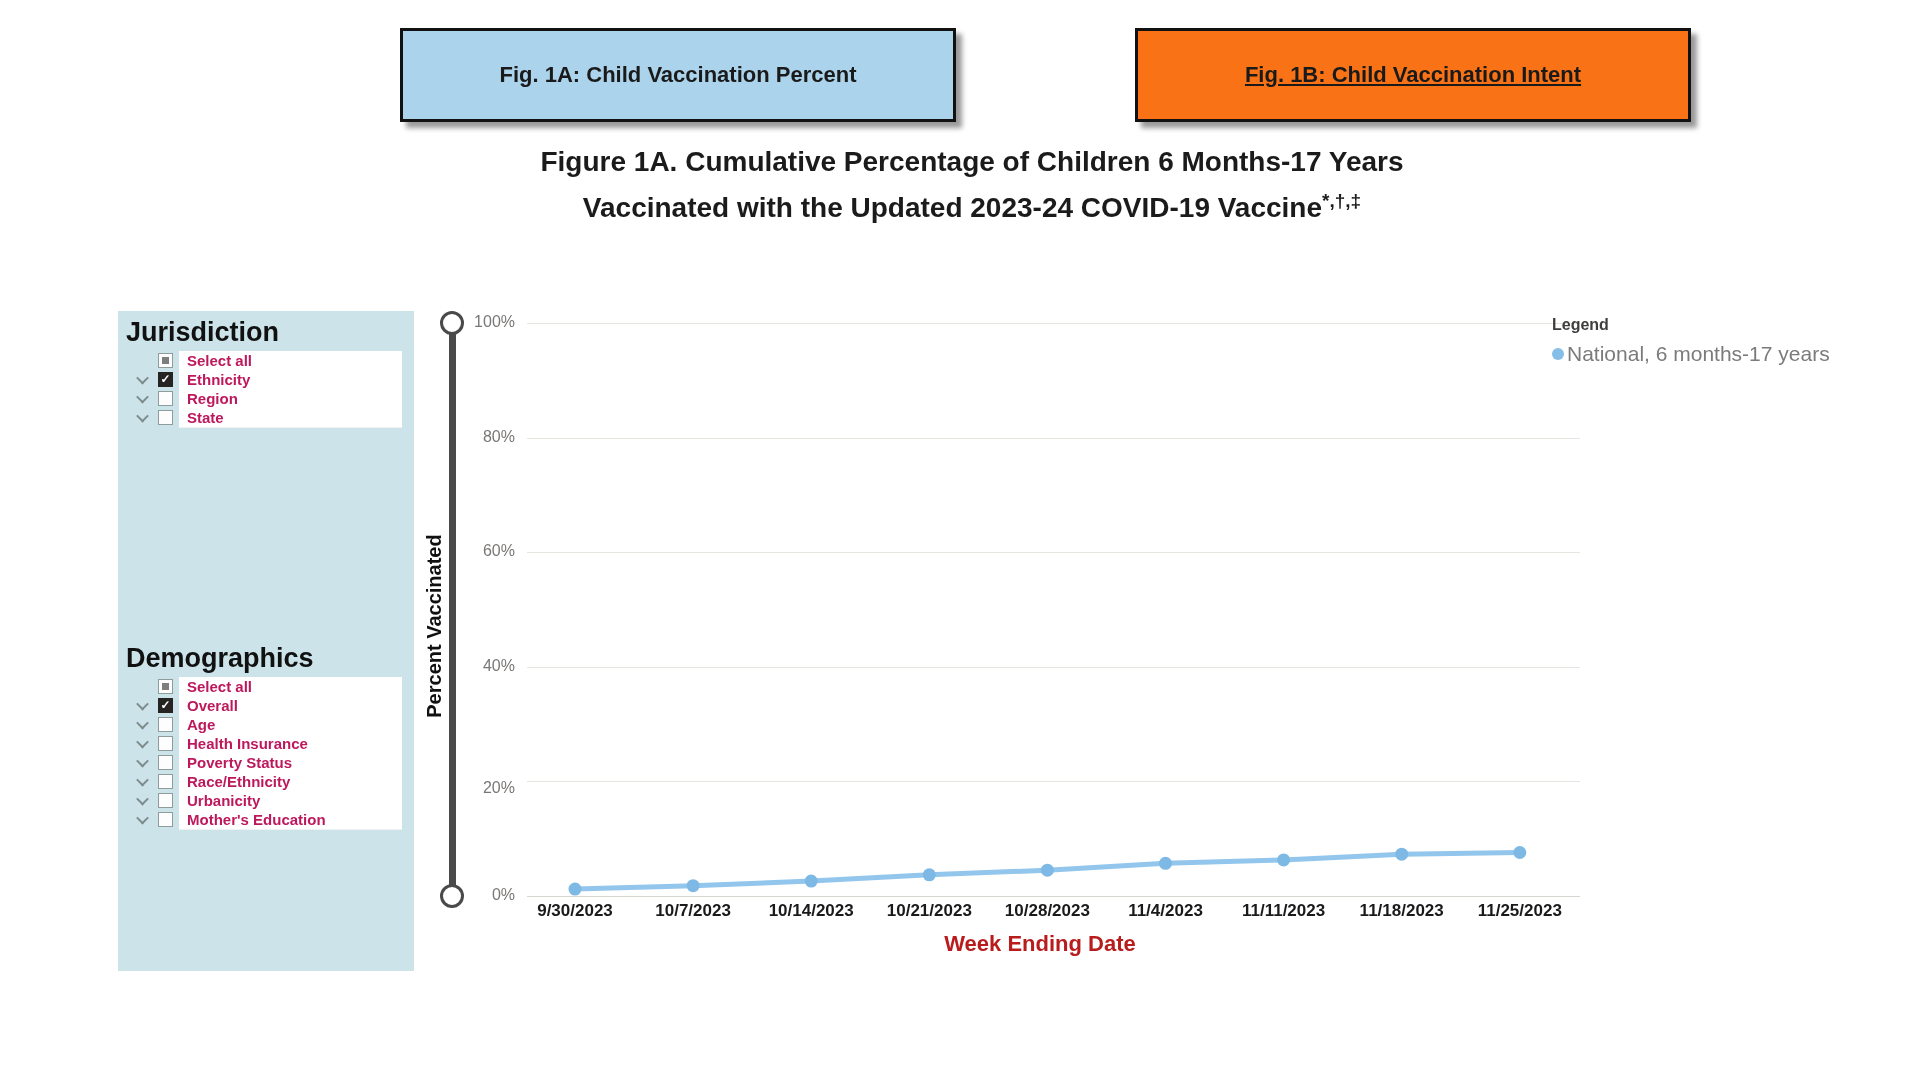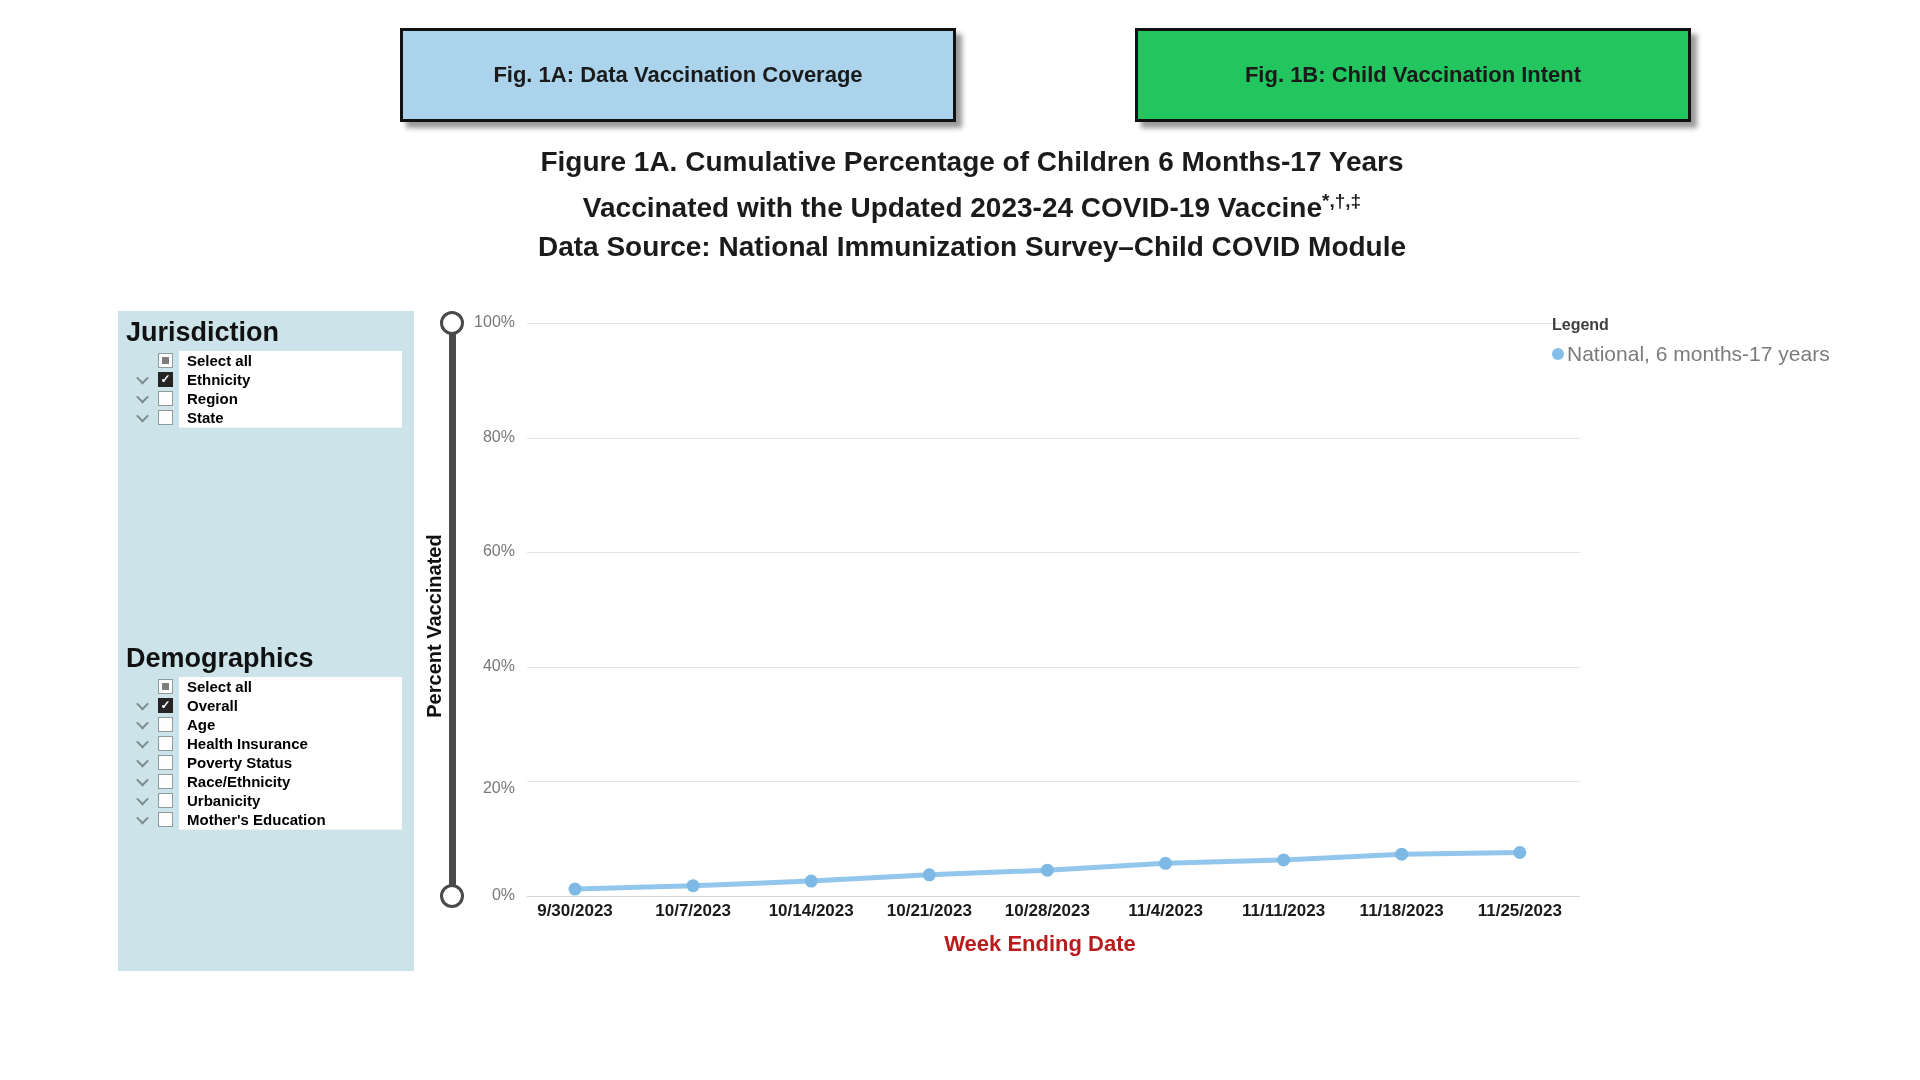--- a/index.html
+++ b/index.html
@@ -8,21 +8,21 @@
     font-family:"Liberation Sans", sans-serif;color:#1a1a1a;overflow:hidden;
   }
   
   .tab{
     position:absolute;top:28px;height:94px;width:556px;
     border:3px solid #111;display:flex;align-items:center;justify-content:center;
     font-size:22px;font-weight:bold;box-shadow:6px 6px 5px rgba(0,0,0,0.40);
     cursor:pointer;box-sizing:border-box;text-align:center;
   }
   .tab.active{left:400px;background:#abd3ec;}
-  .tab.inactive{left:1135px;background:#22c55e;}
+  .tab.inactive{left:1135px;background:#f97316;text-decoration:underline;}
   
   .figure-title{
     position:absolute;left:472px;top:142px;width:1000px;text-align:center;
     font-size:28px;font-weight:bold;line-height:39px;color:#1b1b1b;
   }
   .figure-title sup{font-size:19px;}
   
   .sidebar{
     position:absolute;left:118px;top:311px;width:296px;height:660px;
     background:#cbe3e9;box-sizing:border-box;
@@ -39,21 +39,21 @@
   }
   .cbx{
     width:15px;height:15px;flex:0 0 15px;margin:0 6px 0 6px;box-sizing:border-box;
     display:flex;align-items:center;justify-content:center;font-size:12px;line-height:15px;
     background:#fdfdfd;border:1px solid #8f9c9c;cursor:pointer;
   }
   .cbx.checked{background:#252423;border-color:#252423;color:#fff;font-weight:bold;}
   .cbx .sq{width:7px;height:7px;background:#7e7e7e;display:block;}
   .lbl{
     flex:1;background:#ffffff;height:19px;display:flex;align-items:center;
-    padding-left:8px;font-size:15px;font-weight:600;color:#000000;
+    padding-left:8px;font-size:15px;font-weight:600;color:#be185d;
     border-bottom:1px solid #eef2f2;white-space:nowrap;overflow:hidden;
   }
   
   .y-axis-title{
     position:absolute;left:334px;top:615px;width:200px;height:22px;text-align:center;
     font-size:20px;font-weight:bold;color:#111;transform:rotate(-90deg);
   }
   
   .slider-track{
     position:absolute;left:449px;top:323px;width:7px;height:573px;background:#4a4a4a;border-radius:4px;cursor:pointer;
@@ -84,30 +84,29 @@
   .legend{position:absolute;left:1552px;top:316px;}
   .legend-title{font-size:16px;font-weight:bold;color:#3f3e3d;}
   .legend-item{display:flex;align-items:center;margin-top:8px;}
   .legend-dot{width:12px;height:12px;border-radius:50%;background:#85bee8;margin-right:3px;flex:0 0 12px;}
   .legend-label{font-size:21px;color:#7b7b7b;white-space:nowrap;}
 </style>
 </head>
 <body>
 
 <div class="tab active">
-  <span>Fig. 1A: Data Vaccination Coverage</span>
+  <span>Fig. 1A: Child Vaccination Percent</span>
 </div>
 <div class="tab inactive">
   <span>Fig. 1B: Child Vaccination Intent</span>
 </div>
 
 <div class="figure-title">
   <div>Figure 1A. Cumulative Percentage of Children 6 Months-17 Years</div>
   <div><span>Vaccinated with the Updated 2023-24 COVID-19 Vaccine</span><sup>*,†,‡</sup></div>
-  <div>Data Source: National Immunization Survey–Child COVID Module</div>
 </div>
 
 <div class="sidebar">
   <div class="filter-block jurisdiction">
     <div class="filter-title">Jurisdiction</div>
     <div>
         <div class="slicer-row">
           <span class="chev-box"></span>
           <span class="cbx partial">
             <span class="sq"></span>

